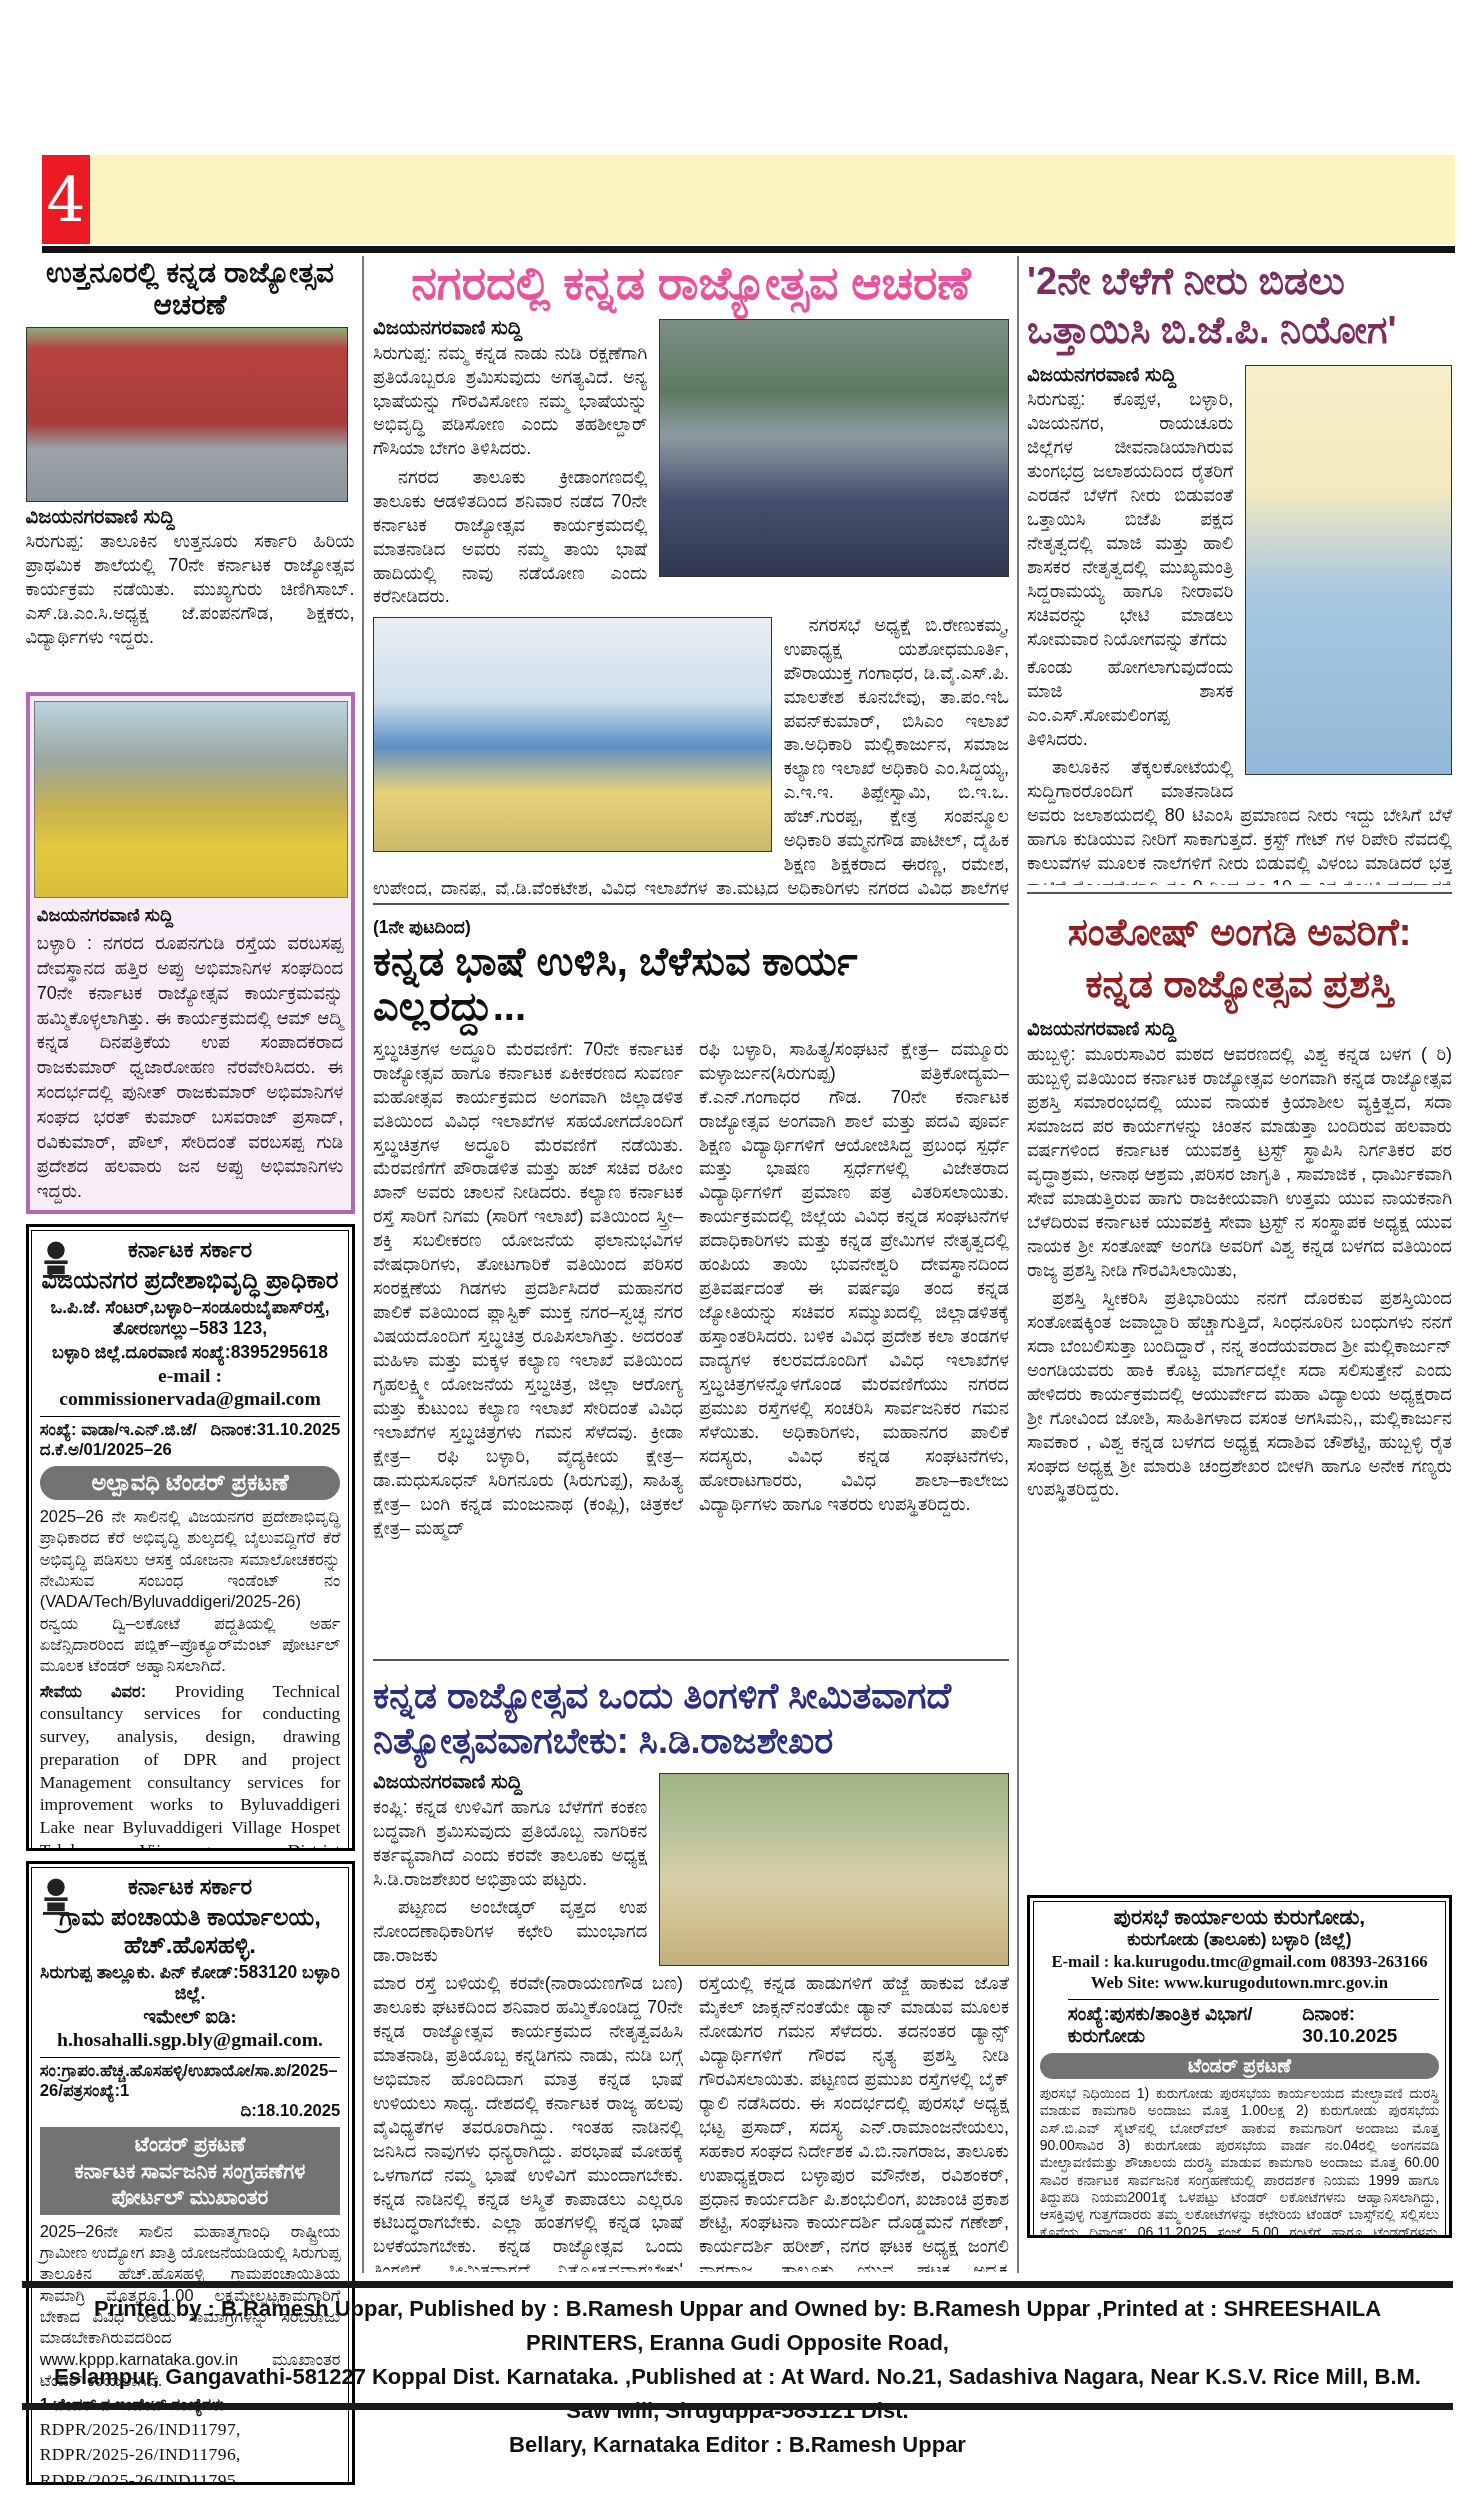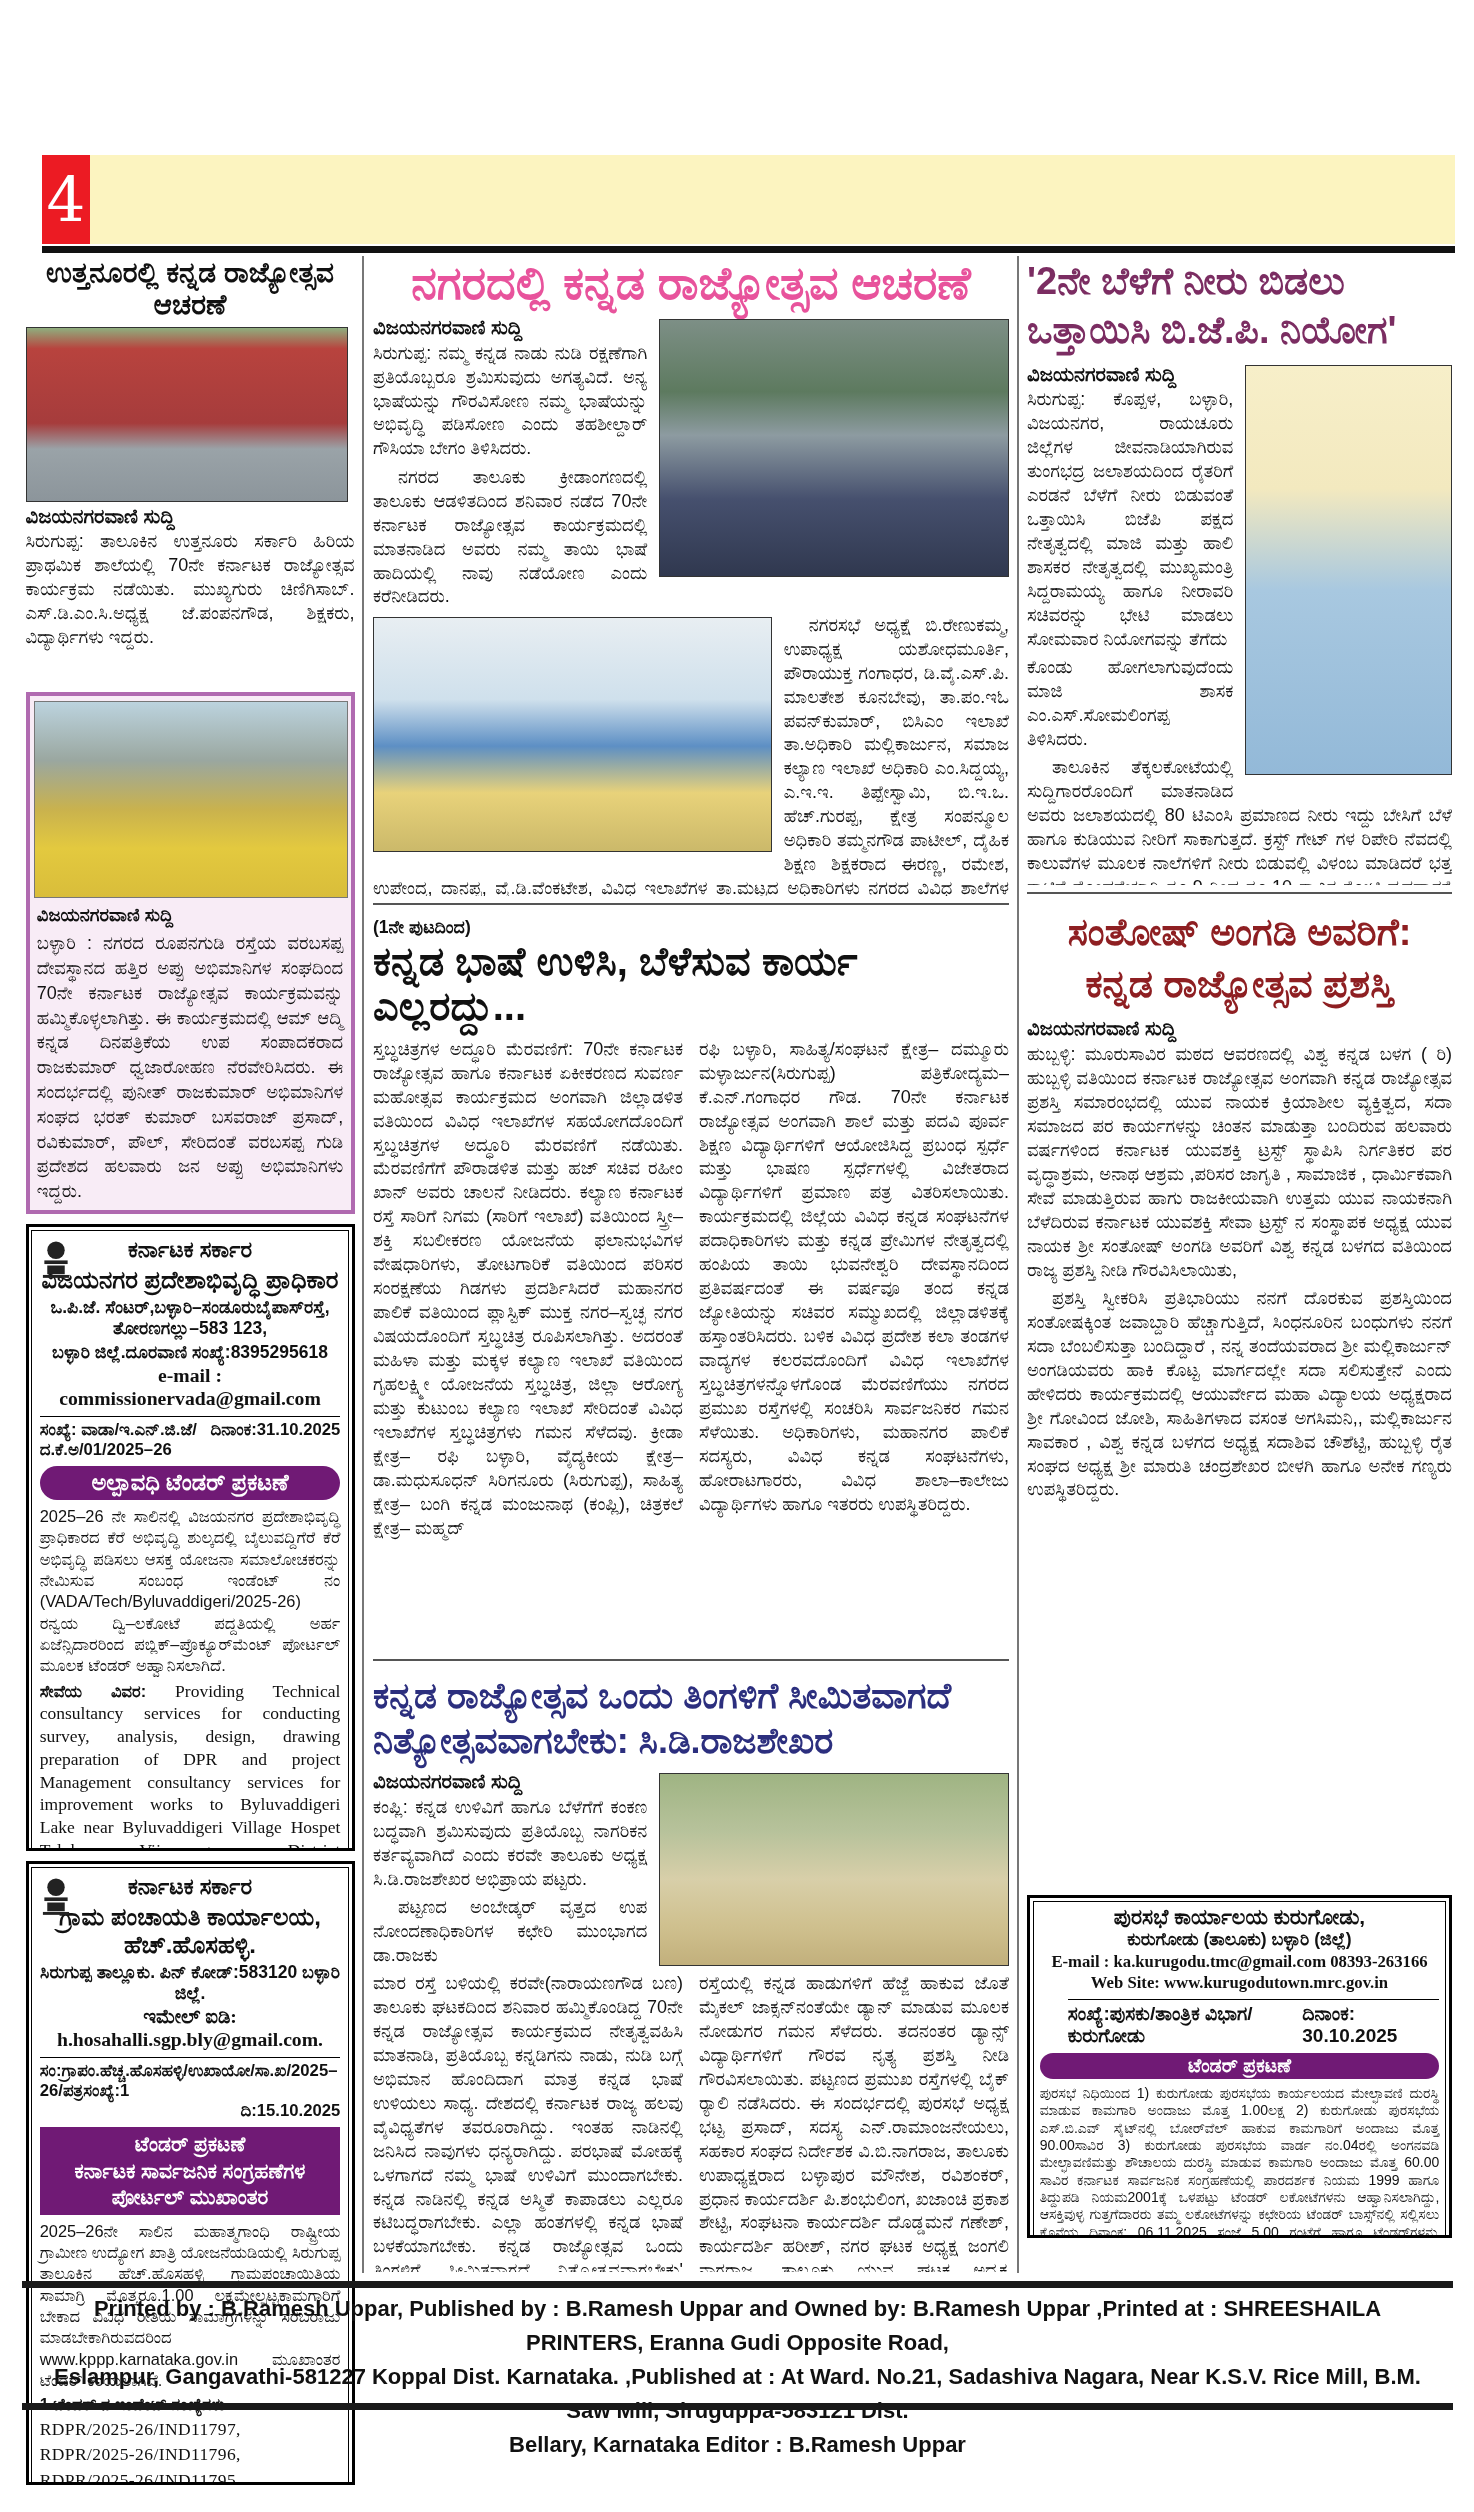--- a/index.html
+++ b/index.html
@@ -53,21 +53,21 @@
   
   .tender{border:3.6px solid #000;padding:2.9px;margin-top:10.2px;background:#fff;}
   .tender-inner{border:1.5px solid #000;padding:5.8px 7.3px;position:relative;}
   .t-head{text-align:center;font-weight:bold;}
   .t-govt{font-size:22px;}
   .t-org{font-size:24px;margin-top:2.9px;}
   .t-addr{font-size:17.5px;font-weight:bold;margin-top:2.9px;}
   .t-email{font-size:19.7px;font-weight:bold;font-family:"Liberation Serif",serif;margin-top:1.5px;}
   .t-refline{border-top:1.5px solid #000;margin-top:5.8px;padding-top:2.9px;font-size:16.7px;font-weight:bold;
              display:flex;justify-content:space-between;}
-  .banner-black{background:#701a75;color:#fff;text-align:center;font-weight:bold;font-size:22.6px;
+  .banner-black{background:#737373;color:#fff;text-align:center;font-weight:bold;font-size:22.6px;
                 border-radius:19px;padding:4.4px 2.9px;margin:5.8px 0;}
   .banner-black.square{border-radius:0;font-size:20.4px;line-height:1.3;}
   .t-body{font-size:16.4px;line-height:1.3;text-align:justify;}
   .t-body .en{font-family:"Liberation Serif",serif;font-size:17.5px;}
   .emblem{position:absolute;left:7.3px;top:5.8px;width:32px;height:41px;}
   .indent-list{font-family:"Liberation Serif",serif;font-size:17.5px;line-height:1.45;letter-spacing:0.4px;}
   
   .fanbox{border:4.4px solid #b06ab0;background:#f8ecf6;padding:4.4px;margin-top:8.7px;}
   .fanbox .caption{font-size:18px;line-height:1.38;text-align:justify;padding:2.9px 2.9px 1.5px 2.9px;}
   .fanbox .byline{font-size:18px;}
@@ -145,21 +145,21 @@
           <rect x="6" y="32" width="32" height="5" fill="#222"></rect>
           <rect x="10" y="39" width="24" height="12" fill="#222"></rect>
           <rect x="4" y="52" width="36" height="4" fill="#222"></rect>
         </svg>
         <div class="t-head t-govt">ಕರ್ನಾಟಕ ಸರ್ಕಾರ</div>
         <div class="t-head t-org">ಗ್ರಾಮ ಪಂಚಾಯತಿ ಕಾರ್ಯಾಲಯ, ಹೆಚ್.ಹೊಸಹಳ್ಳಿ.</div>
         <div class="t-head t-addr">ಸಿರುಗುಪ್ಪ ತಾಲ್ಲೂಕು.      ಪಿನ್ ಕೋಡ್:583120      ಬಳ್ಳಾರಿ ಜಿಲ್ಲೆ.</div>
         <div class="t-head t-email">ಇಮೇಲ್ ಐಡಿ:  h.hosahalli.sgp.bly@gmail.com.</div>
         <div class="t-refline" style="display:block;">
           <div>ಸಂ:ಗ್ರಾಪಂ.ಹೆಚ್ಚ.ಹೊಸಹಳ್ಳಿ/ಉಖಾಯೋ/ಸಾ.ಖ/2025–26/ಪತ್ರಸಂಖ್ಯೆ:1</div>
-          <div style="text-align:right;">ದಿ:15.10.2025</div>
+          <div style="text-align:right;">ದಿ:18.10.2025</div>
         </div>
         <div class="banner-black square">
           <div>ಟೆಂಡರ್ ಪ್ರಕಟಣೆ</div>
           <div>ಕರ್ನಾಟಕ ಸಾರ್ವಜನಿಕ ಸಂಗ್ರಹಣೆಗಳ ಪೋರ್ಟಲ್ ಮುಖಾಂತರ</div>
         </div>
         <div class="t-body">
           <p style="margin:0 0 2.9px 0;">2025–26ನೇ ಸಾಲಿನ ಮಹಾತ್ಮಗಾಂಧಿ ರಾಷ್ಟ್ರೀಯ ಗ್ರಾಮೀಣ ಉದ್ಯೋಗ ಖಾತ್ರಿ ಯೋಜನೆಯಡಿಯಲ್ಲಿ ಸಿರುಗುಪ್ಪ ತಾಲೂಕಿನ ಹೆಚ್.ಹೊಸಹಳ್ಳಿ ಗ್ರಾಮಪಂಚಾಯಿತಿಯ ಸಾಮಾಗ್ರಿ ಮೊತ್ತರೂ.1.00 ಲಕ್ಷಮೇಲ್ಪಟ್ಟಕಾಮಗಾರಿಗೆ ಬೇಕಾದ ವಿವಿಧ ರೀತಿಯ ಸಾಮಾಗ್ರಿಗಳನ್ನು ಸರಬರಾಜು ಮಾಡಬೇಕಾಗಿರುವದರಿಂದ www.kppp.karnataka.gov.in ಮೂಖಾಂತರ ಟೆಂಡರ್ ಕರೆಯಲಾಗಿದೆ.</p>
           <p style="margin:0 0 1.5px 0;"><b>1.ಟೆಂಡರ್ ನ ಇಂಡೆಂಟ್ ಸಂಖ್ಯೆಗಳು</b></p>
           <div class="indent-list">RDPR/2025-26/IND11797, RDPR/2025-26/IND11796, RDPR/2025-26/IND11795, RDPR/2025-26/IND11794, RDPR/2025-26/IND11793, RDPR/2025-26/IND11777, RDPR/2025-26/IND11776, RDPR/2025-26/IND11775, RDPR/2025-26/IND11774, RDPR/2025-26/IND11756, RDPR/2025-26/IND11755, RDPR/2025-26/IND11754, RDPR/2025-26/IND11753, RDPR/2025-26/IND11752, RDPR/2025-26/IND11751, RDPR/2025-26/IND11747, RDPR/2025-26/IND11734, RDPR/2025-26/IND11732, RDPR/2025-26/IND11725</div>
 

